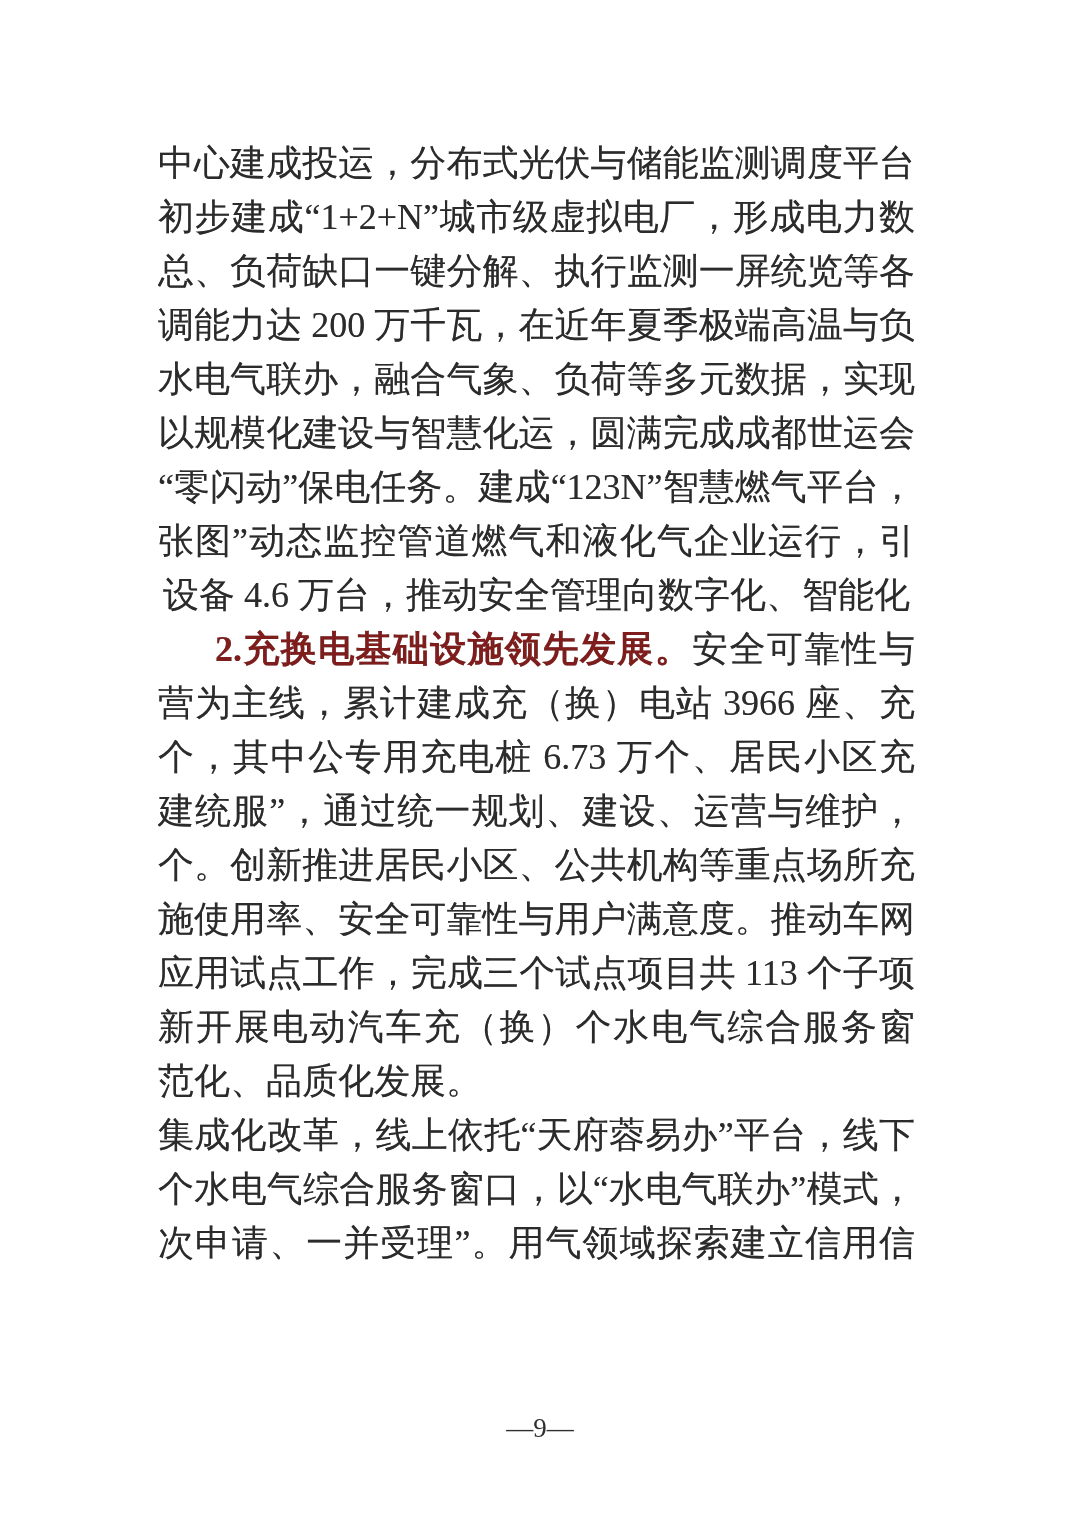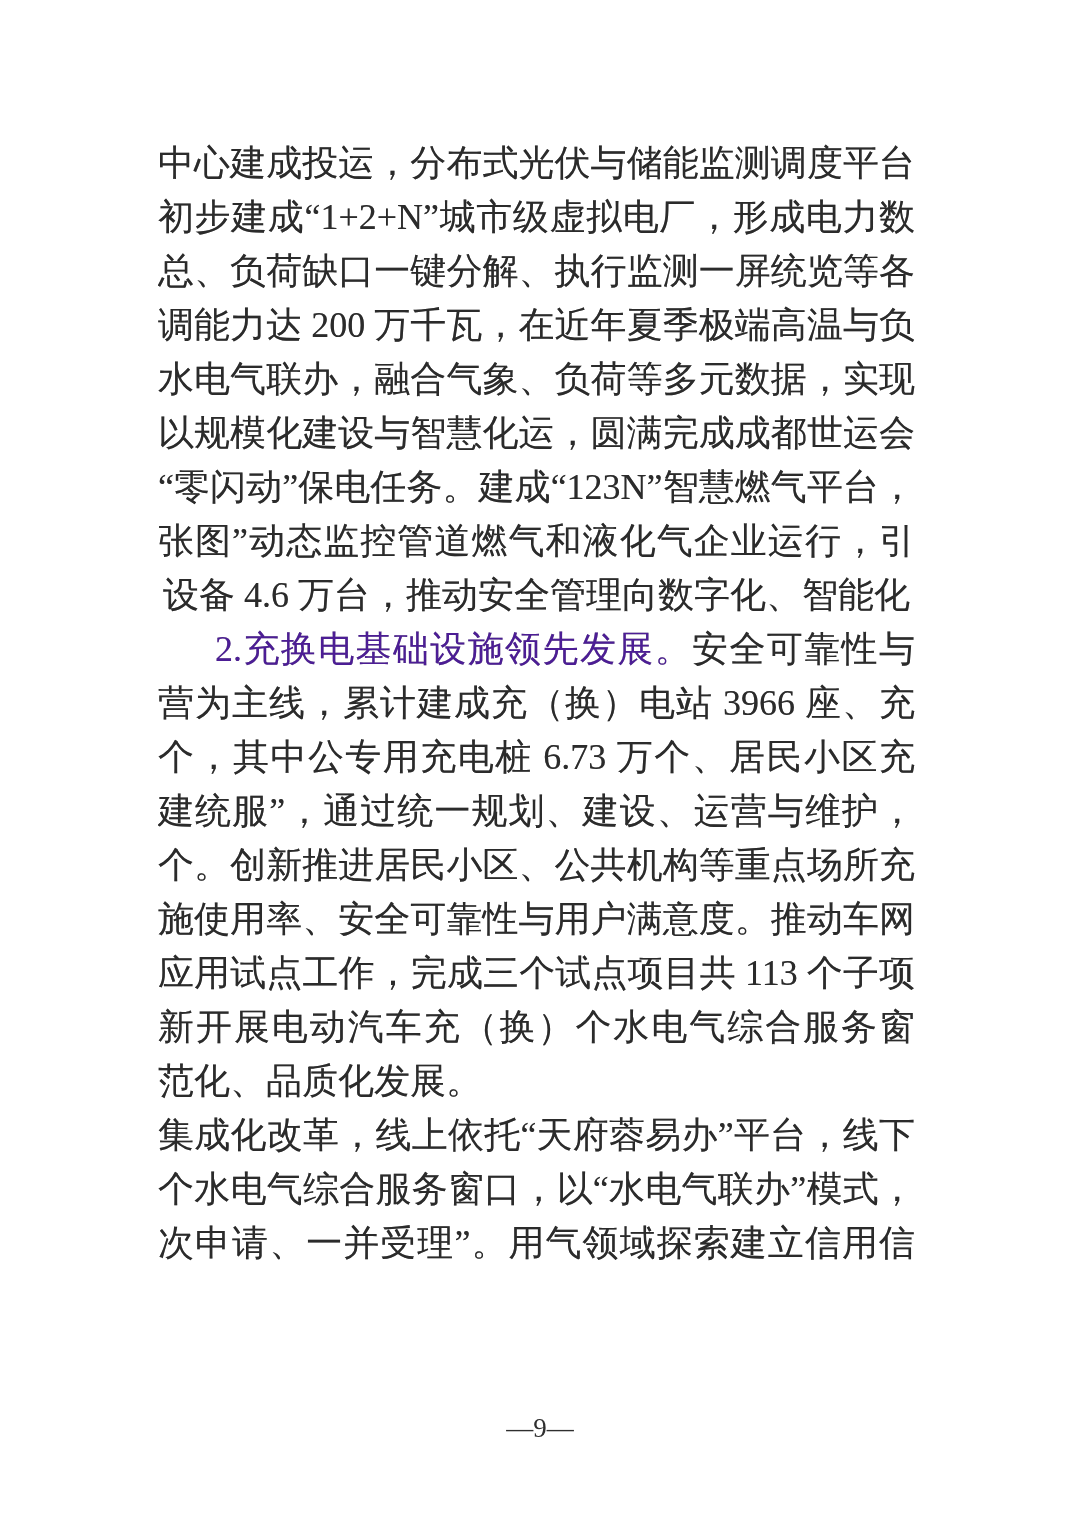--- a/index.html
+++ b/index.html
@@ -36,22 +36,22 @@
     text-shadow: 0 0 0.6px rgba(70,70,70,0.55);
   }
   .line.flush-left {
     text-align: center;
     text-align-last: left;
   }
   .line.indent {
     text-indent: 57px;
   }
   .line .bold {
-    font-weight: normal;
-    color: #4c1d95;
+    font-weight: bold;
+    color: #7f1d1d;
   }
   .page-number {
     position: absolute;
     left: 0;
     top: 1401px;
     width: 100%;
     height: 54px;
     line-height: 54px;
     text-align: center;
     text-align-last: center;

